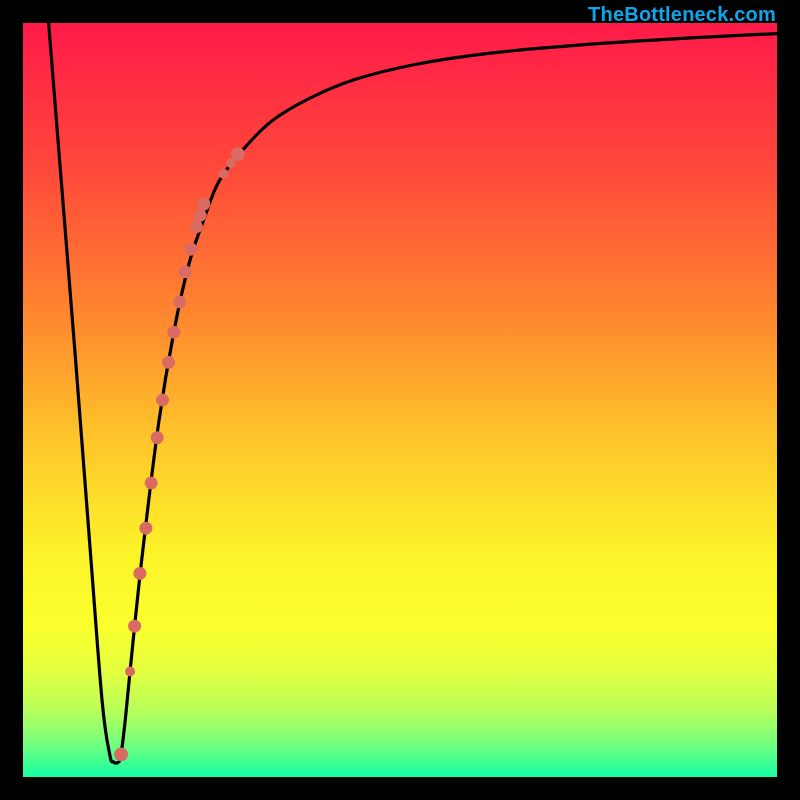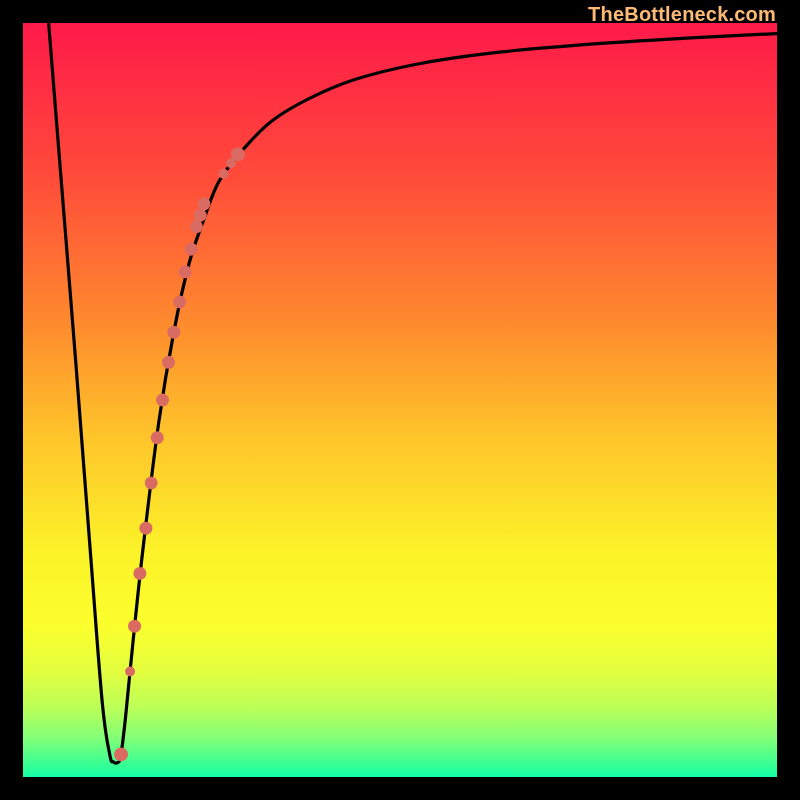--- a/index.html
+++ b/index.html
@@ -26,21 +26,21 @@
     height: 754px;
     overflow: hidden;
   }
   .watermark {
     position: absolute;
     top: 3px;
     right: 24px;
     font-family: Arial, Helvetica, sans-serif;
     font-size: 20px;
     font-weight: 600;
-    color: #fdba74;
+    color: #0ea5e9;
     letter-spacing: 0.2px;
   }
   svg {
     display: block;
   }
 </style>
 </head>
 <body>
 
 <div class="frame">

